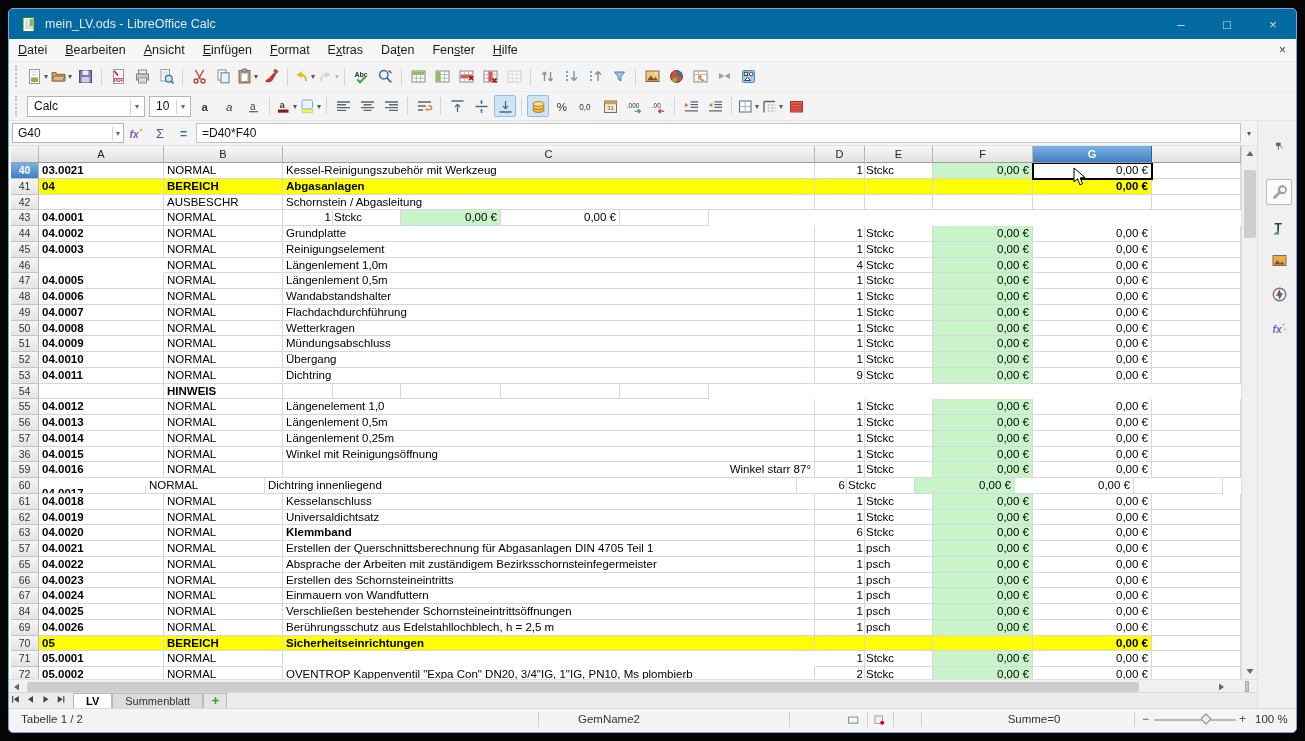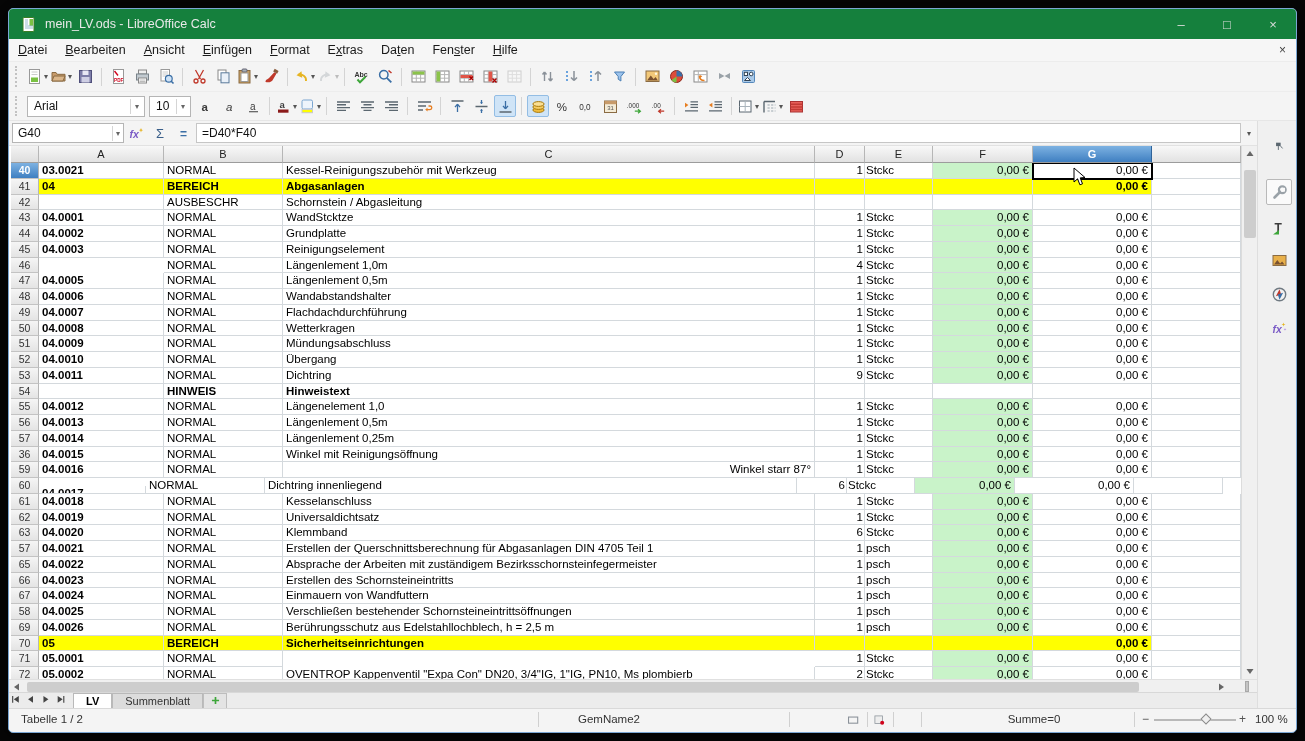--- a/index.html
+++ b/index.html
@@ -1,19 +1,19 @@
 <!DOCTYPE html>
 <html><head>
 <meta charset="utf-8">
 <style>
   html,body{margin:0;padding:0;width:1305px;height:741px;background:#070707;font-family:"Liberation Sans","DejaVu Sans",sans-serif;overflow:hidden}
   *{box-sizing:border-box}
   #win{position:absolute;left:8px;top:8px;width:1289px;height:725px;background:#f4f4f4;border:1px solid #7aa6d3;border-radius:5px;overflow:hidden;box-shadow:0 2px 22px 6px rgba(0,0,0,.65)}
   
-  .titlebar{position:absolute;left:0;top:0;width:100%;height:30px;background:#15803d;display:flex;align-items:center;color:#e9e9e9;font-size:12.5px}
+  .titlebar{position:absolute;left:0;top:0;width:100%;height:30px;background:#0369a1;display:flex;align-items:center;color:#e9e9e9;font-size:12.5px}
   .titlebar .appico{margin:0 7px 0 12px;display:flex}
   .wbtns{margin-left:auto;display:flex;height:100%}
   .wbtn{width:46px;display:flex;align-items:center;justify-content:center;color:#dcdcdc;font-size:13px;cursor:default}
   
   .menubar{position:absolute;left:0;top:30px;width:100%;height:23px;background:#f6f6f6;display:flex;align-items:center;font-size:12.5px;color:#1a1a1a;border-bottom:1px solid #ececec}
   .mitem{padding:2px 9px}
   .mclose{margin-left:auto;margin-right:10px;color:#444;font-size:12px}
   
   .tbar{position:absolute;left:0;width:100%;background:#f4f4f4;display:flex;align-items:center;padding-left:4px}
   #tb1{top:53px;height:30px;border-bottom:1px solid #ededed}
@@ -325,21 +325,21 @@
             <circle cx="11.2" cy="6" r="1.8" fill="#fff" stroke="#345"></circle>
             <path d="M4.5 12.5l3-3 3 3z" fill="#fff" stroke="#345"></path>
           </svg>
         </span>
       </span>
   </div>
 
   <div class="tbar" id="tb2">
     <span class="grip"></span>
     <span class="fontbox" style="width:118px">
-      <span>Arial</span>
+      <span>Calc</span>
       <span class="dd">▾</span>
     </span>
     <span class="fontbox" style="width:42px">
       <span>10</span>
       <span class="dd">▾</span>
     </span>
     <span style="display:flex;align-items:center">
         <span class="tbtn">
           <svg width="17" height="17" viewBox="0 0 17 17">
             <text x="4.5" y="12.5" font-size="11.5" font-weight="bold" fill="#3c3c3c">a</text>
@@ -557,21 +557,20 @@
           <div class="cell cd" style="width: 50px;"></div>
           <div class="cell ce" style="width: 68px;"></div>
           <div class="cell cf" style="width: 100px;"></div>
           <div class="cell cg" style="width: 119px;"></div>
           <div class="cell fill" style="width: 89px;"></div>
         </div>
         <div class="grow">
           <div class="rh">43</div>
           <div class="cell ca" style="width: 125px;">04.0001</div>
           <div class="cell cb" style="width: 119px;">NORMAL</div>
-          <div class="cell cc" style="width: 532px;">WandStcktze</div>
           <div class="cell cd" style="width: 50px;">1</div>
           <div class="cell ce" style="width: 68px;">Stckc</div>
           <div class="cell cf" style="width: 100px;">0,00 €</div>
           <div class="cell cg" style="width: 119px;">0,00 €</div>
           <div class="cell fill" style="width: 89px;"></div>
         </div>
         <div class="grow">
           <div class="rh">44</div>
           <div class="cell ca" style="width: 125px;">04.0002</div>
           <div class="cell cb" style="width: 119px;">NORMAL</div>
@@ -678,21 +677,20 @@
           <div class="cell cd" style="width: 50px;">9</div>
           <div class="cell ce" style="width: 68px;">Stckc</div>
           <div class="cell cf" style="width: 100px;">0,00 €</div>
           <div class="cell cg" style="width: 119px;">0,00 €</div>
           <div class="cell fill" style="width: 89px;"></div>
         </div>
         <div class="grow nogreen">
           <div class="rh">54</div>
           <div class="cell ca" style="width: 125px;"></div>
           <div class="cell cb bold" style="width: 119px;">HINWEIS</div>
-          <div class="cell cc bold" style="width: 532px;">Hinweistext</div>
           <div class="cell cd" style="width: 50px;"></div>
           <div class="cell ce" style="width: 68px;"></div>
           <div class="cell cf" style="width: 100px;"></div>
           <div class="cell cg" style="width: 119px;"></div>
           <div class="cell fill" style="width: 89px;"></div>
         </div>
         <div class="grow">
           <div class="rh">55</div>
           <div class="cell ca" style="width: 125px;">04.0012</div>
           <div class="cell cb" style="width: 119px;">NORMAL</div>
@@ -777,21 +775,21 @@
           <div class="cell cd" style="width: 50px;">1</div>
           <div class="cell ce" style="width: 68px;">Stckc</div>
           <div class="cell cf" style="width: 100px;">0,00 €</div>
           <div class="cell cg" style="width: 119px;">0,00 €</div>
           <div class="cell fill" style="width: 89px;"></div>
         </div>
         <div class="grow">
           <div class="rh">63</div>
           <div class="cell ca" style="width: 125px;">04.0020</div>
           <div class="cell cb" style="width: 119px;">NORMAL</div>
-          <div class="cell cc" style="width: 532px;">Klemmband</div>
+          <div class="cell cc" style="width: 532px; font-weight: bold;">Klemmband</div>
           <div class="cell cd" style="width: 50px;">6</div>
           <div class="cell ce" style="width: 68px;">Stckc</div>
           <div class="cell cf" style="width: 100px;">0,00 €</div>
           <div class="cell cg" style="width: 119px;">0,00 €</div>
           <div class="cell fill" style="width: 89px;"></div>
         </div>
         <div class="grow">
           <div class="rh">57</div>
           <div class="cell ca" style="width: 125px;">04.0021</div>
           <div class="cell cb" style="width: 119px;">NORMAL</div>
@@ -829,21 +827,21 @@
           <div class="cell ca" style="width: 125px;">04.0024</div>
           <div class="cell cb" style="width: 119px;">NORMAL</div>
           <div class="cell cc" style="width: 532px;">Einmauern von Wandfuttern</div>
           <div class="cell cd" style="width: 50px;">1</div>
           <div class="cell ce" style="width: 68px;">psch</div>
           <div class="cell cf" style="width: 100px;">0,00 €</div>
           <div class="cell cg" style="width: 119px;">0,00 €</div>
           <div class="cell fill" style="width: 89px;"></div>
         </div>
         <div class="grow">
-          <div class="rh">58</div>
+          <div class="rh">84</div>
           <div class="cell ca" style="width: 125px;">04.0025</div>
           <div class="cell cb" style="width: 119px;">NORMAL</div>
           <div class="cell cc" style="width: 532px;">Verschließen bestehender Schornsteineintrittsöffnungen</div>
           <div class="cell cd" style="width: 50px;">1</div>
           <div class="cell ce" style="width: 68px;">psch</div>
           <div class="cell cf" style="width: 100px;">0,00 €</div>
           <div class="cell cg" style="width: 119px;">0,00 €</div>
           <div class="cell fill" style="width: 89px;"></div>
         </div>
         <div class="grow">

